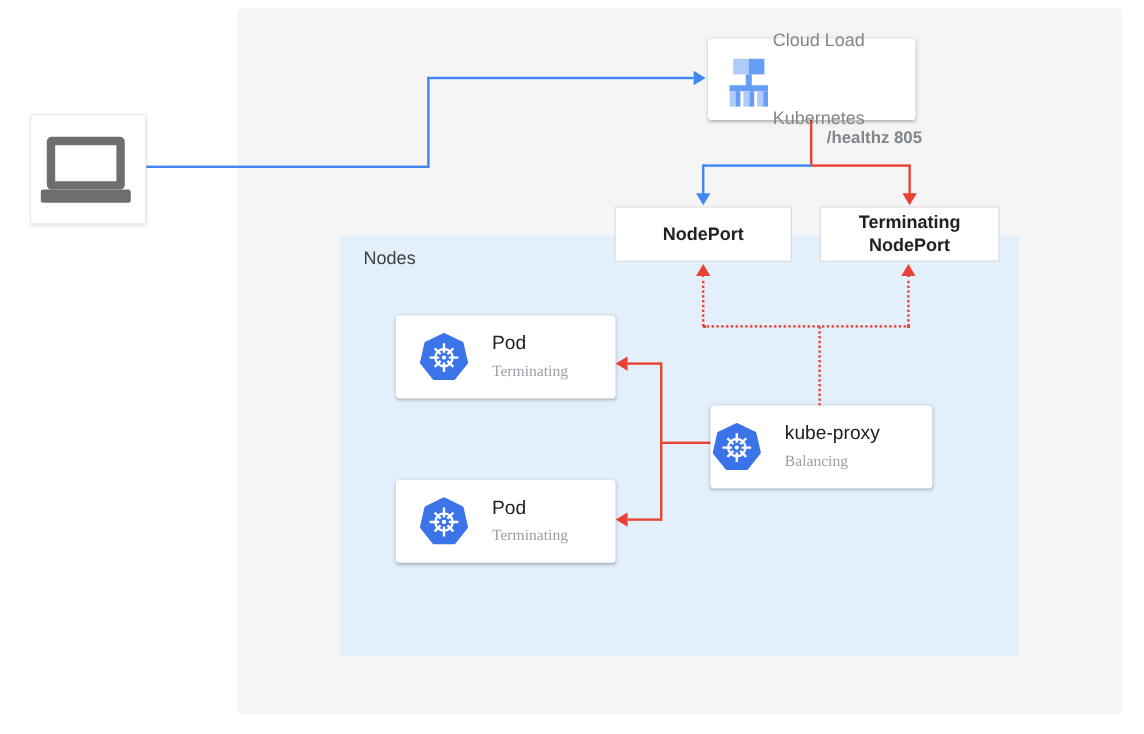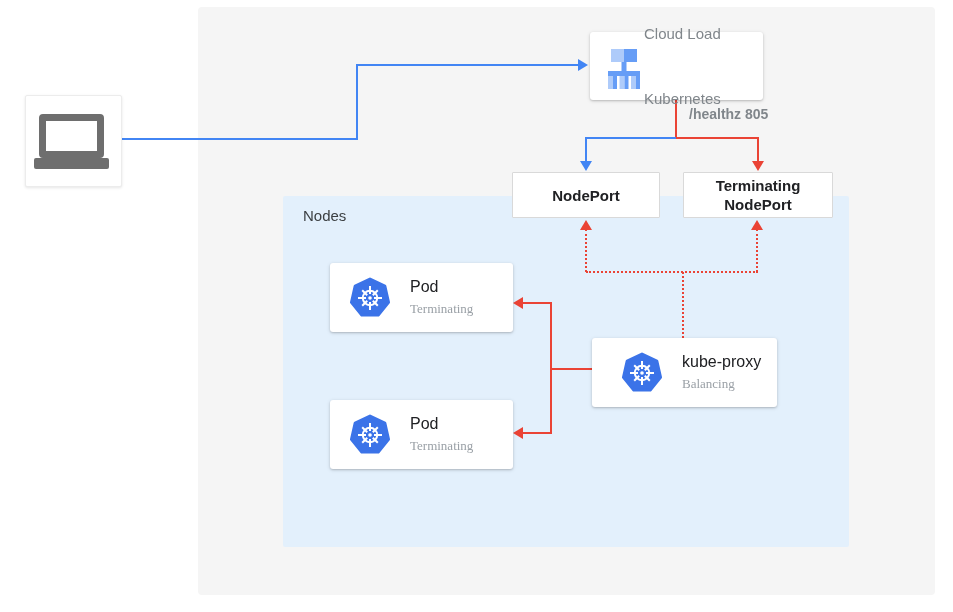--- a/index.html
+++ b/index.html
@@ -171,21 +171,21 @@
         <line x1="12.2" y1="13.2" x2="17.2" y2="18.2"></line>
       </g>
       <circle cx="20" cy="21" r="1.8" fill="#fff"></circle>
     </svg>
     <div class="texts" style="margin-left:18px;">
       <span class="title">Pod</span>
       <span class="subtitle">Terminating</span>
     </div>
   </div>
 
-  <div class="card" style="left:592px;top:338px;width:185px;height:69px;padding-left:28px;">
+  <div class="card" style="left:592px;top:338px;width:185px;height:69px;padding-left:0;">
     <svg width="44" height="42" viewBox="0 0 40 42">
       <polygon points="20,2 5.15,9.15 1.48,25.23 11.76,38.12 28.24,38.12 38.52,25.23 34.85,9.15" style="fill:var(--k8s-blue);stroke:var(--k8s-blue)" stroke-width="3" stroke-linejoin="round"></polygon>
       <g stroke="#fff" stroke-width="2" fill="none">
         <circle cx="20" cy="21" r="7.2"></circle>
         <line x1="20" y1="9" x2="20" y2="17"></line>
         <line x1="27.8" y1="13.2" x2="22.8" y2="18.2"></line>
         <line x1="32" y1="21" x2="24" y2="21"></line>
         <line x1="27.8" y1="28.8" x2="22.8" y2="23.8"></line>
         <line x1="20" y1="33" x2="20" y2="25"></line>
         <line x1="12.2" y1="28.8" x2="17.2" y2="23.8"></line>

